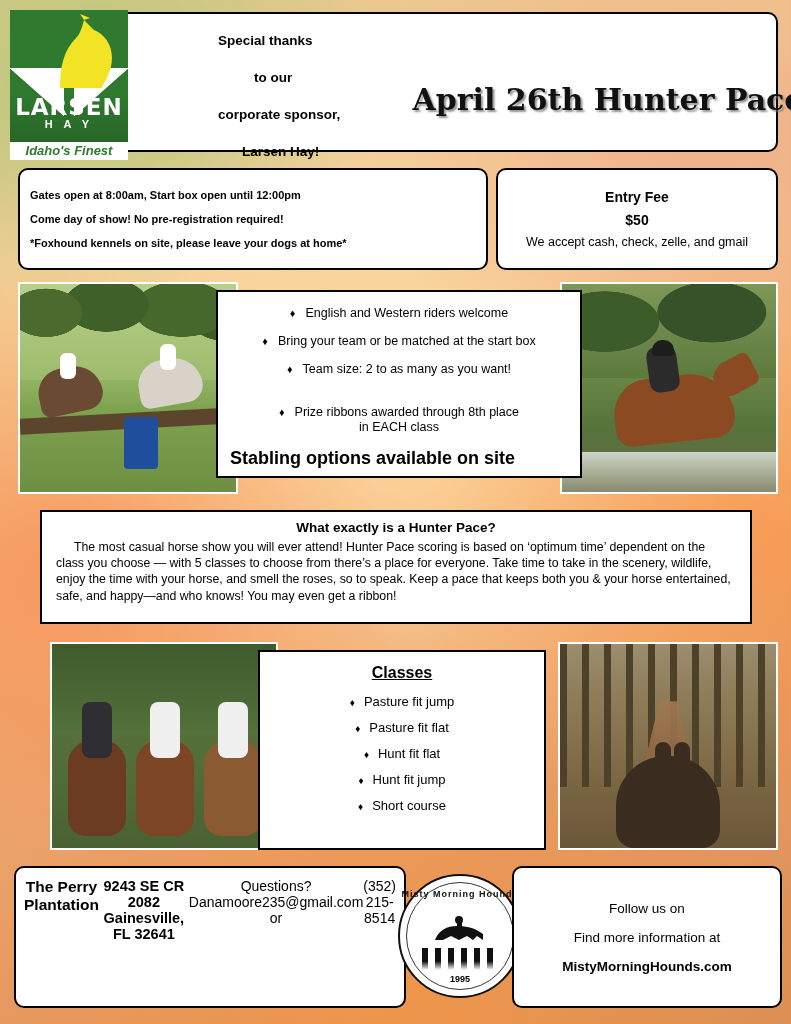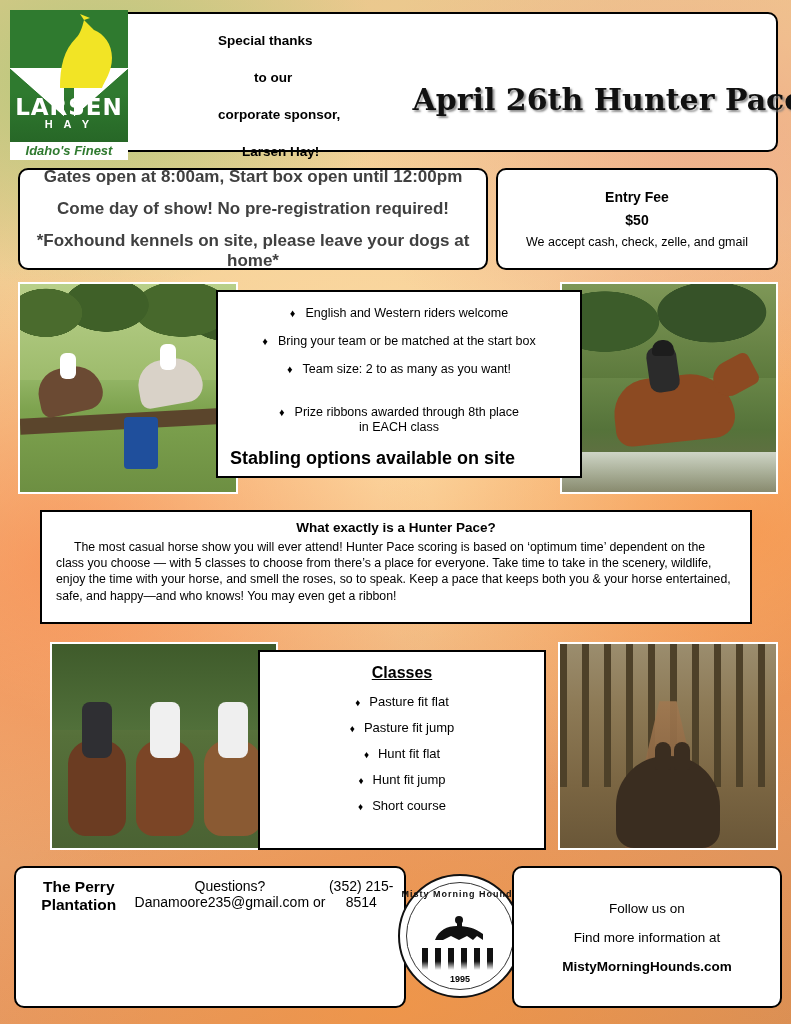--- a/index.html
+++ b/index.html
@@ -98,21 +98,21 @@
     text-align: center; line-height: 18px; font-style: italic;
   }
 
   
   #info-box {
     left: 18px; top: 168px; width: 470px; height: 102px;
     display: flex; flex-direction: column; justify-content: center;
     padding: 4px 10px;
   }
   #info-box div {
-    text-align: center; font-weight: bold; font-size: 17px; color: #404040;
+    font-weight: bold; font-size: 11px; color: #000000;
     margin: 6px 0;
   }
   #entry-box {
     left: 496px; top: 168px; width: 282px; height: 102px;
     display: flex; flex-direction: column; justify-content: center; align-items: center;
     padding: 4px 8px;
   }
   #entry-box .title { font-weight: bold; font-size: 14px; margin-bottom: 7px; }
   #entry-box .fee { font-weight: bold; font-size: 14px; margin-bottom: 7px; }
   #entry-box .note { font-size: 12.5px; text-align: center; }
@@ -354,24 +354,24 @@
     <div class="hr hr3"></div>
     <div class="pr pr1"></div>
     <div class="pr pr2"></div>
     <div class="pr pr3"></div>
   </div>
 
   <div class="box" id="classes-box">
     <div class="title">Classes</div>
     <ul>
       <li>
+        <span class="dot">♦</span><span>Pasture fit jump</span>
+      </li>
+      <li>
         <span class="dot">♦</span><span>Pasture fit flat</span>
-      </li>
-      <li>
-        <span class="dot">♦</span><span>Pasture fit jump</span>
       </li>
       <li>
         <span class="dot">♦</span><span>Hunt fit flat</span>
       </li>
       <li>
         <span class="dot">♦</span><span>Hunt fit jump</span>
       </li>
       <li>
         <span class="dot">♦</span><span>Short course</span>
       </li>
@@ -382,20 +382,21 @@
     <div class="bg"></div>
     <div class="trunks"></div>
     <div class="path"></div>
     <div class="head"></div>
     <div class="ear1"></div>
     <div class="ear2"></div>
   </div>
 
   <div class="box rounded" id="venue-box">
     <div class="name">The Perry Plantation</div>
+    <div class="addr">9243 SE CR 2082 Gainesville, FL 32641</div>
     <div class="q">Questions? Danamoore235@gmail.com or</div>
     <div class="phone">(352) 215-8514</div>
   </div>
 
   <div id="mmh-seal">
     <div class="ring"></div>
     <div class="top-text">Misty  Morning  Hounds</div>
     <div class="rider-silhouette">
       <svg viewBox="0 0 62 30" width="62" height="30" aria-hidden="true">
         <path d="M6 26 C10 16 18 12 28 12 C38 12 46 14 54 20 L54 26 L48 22 L44 26 L38 22 L30 26 L22 22 L14 26 Z" fill="#111"></path>

